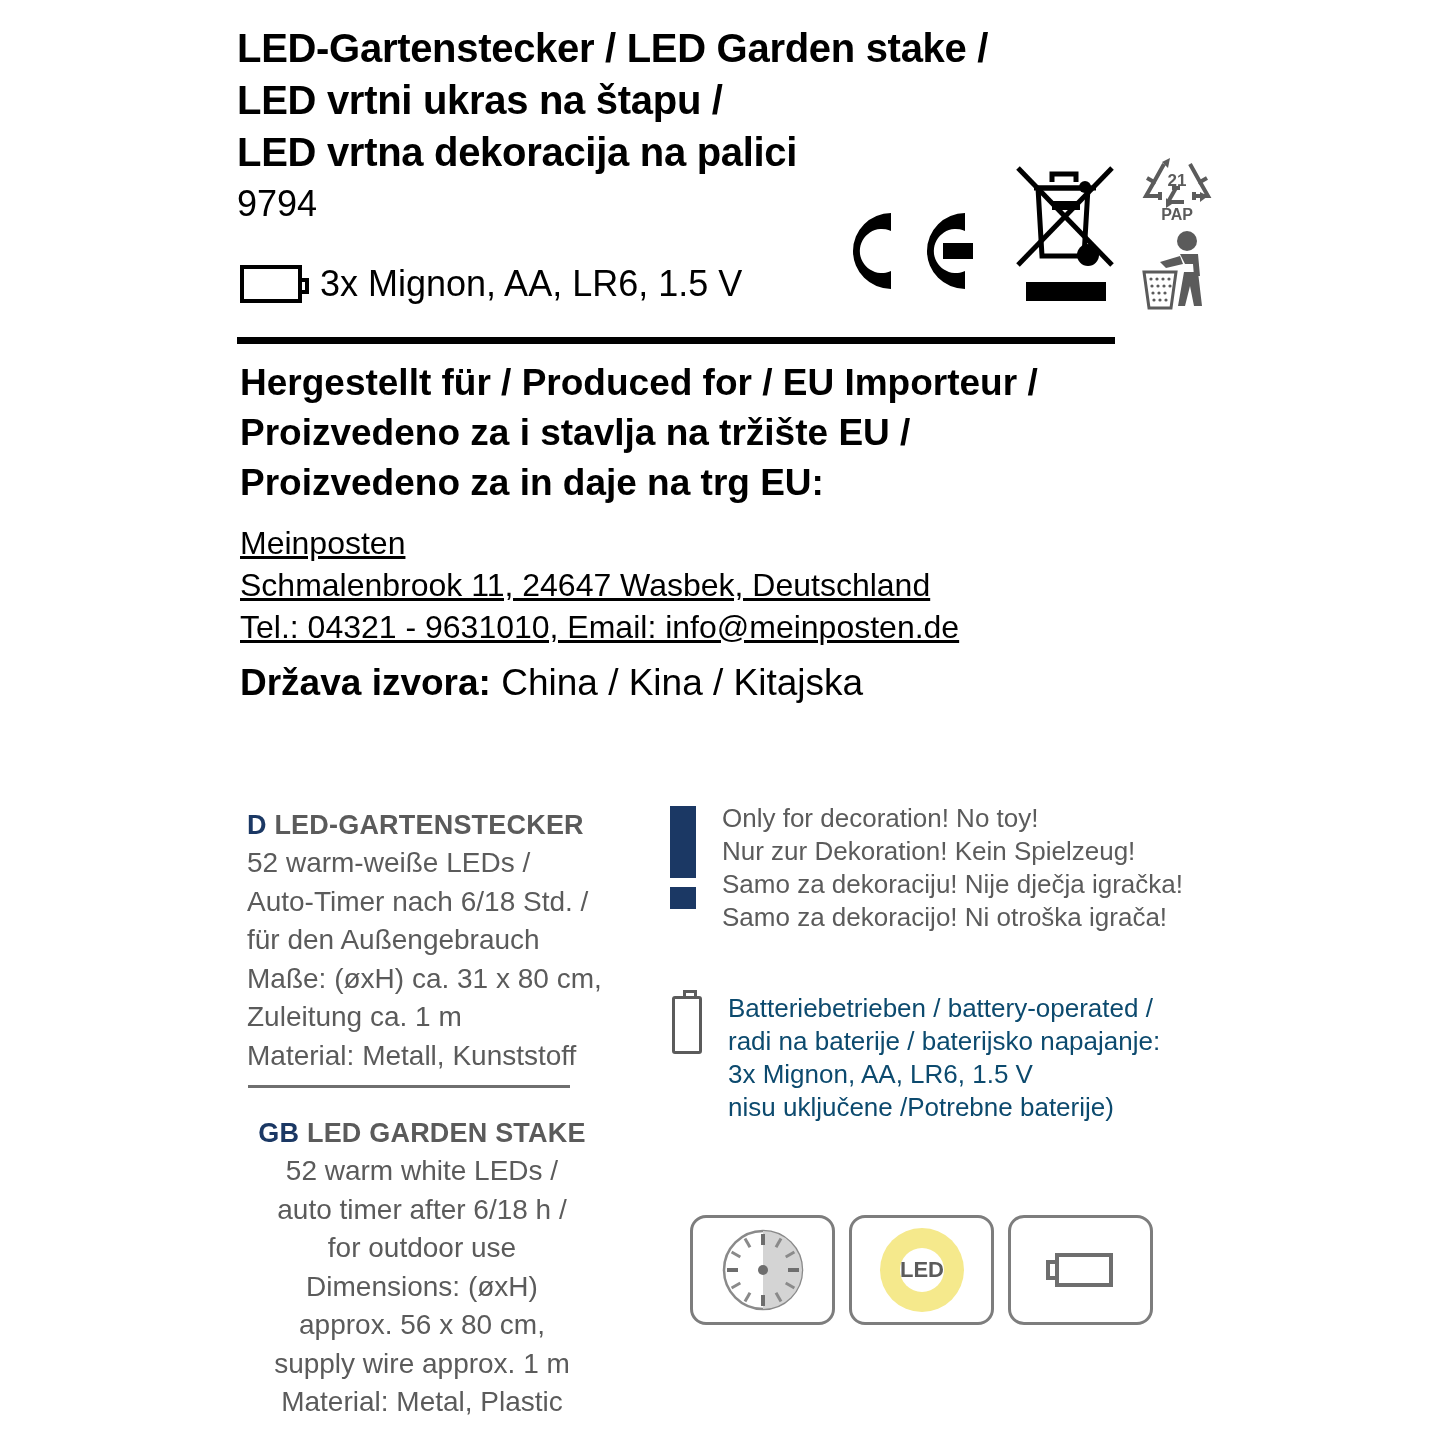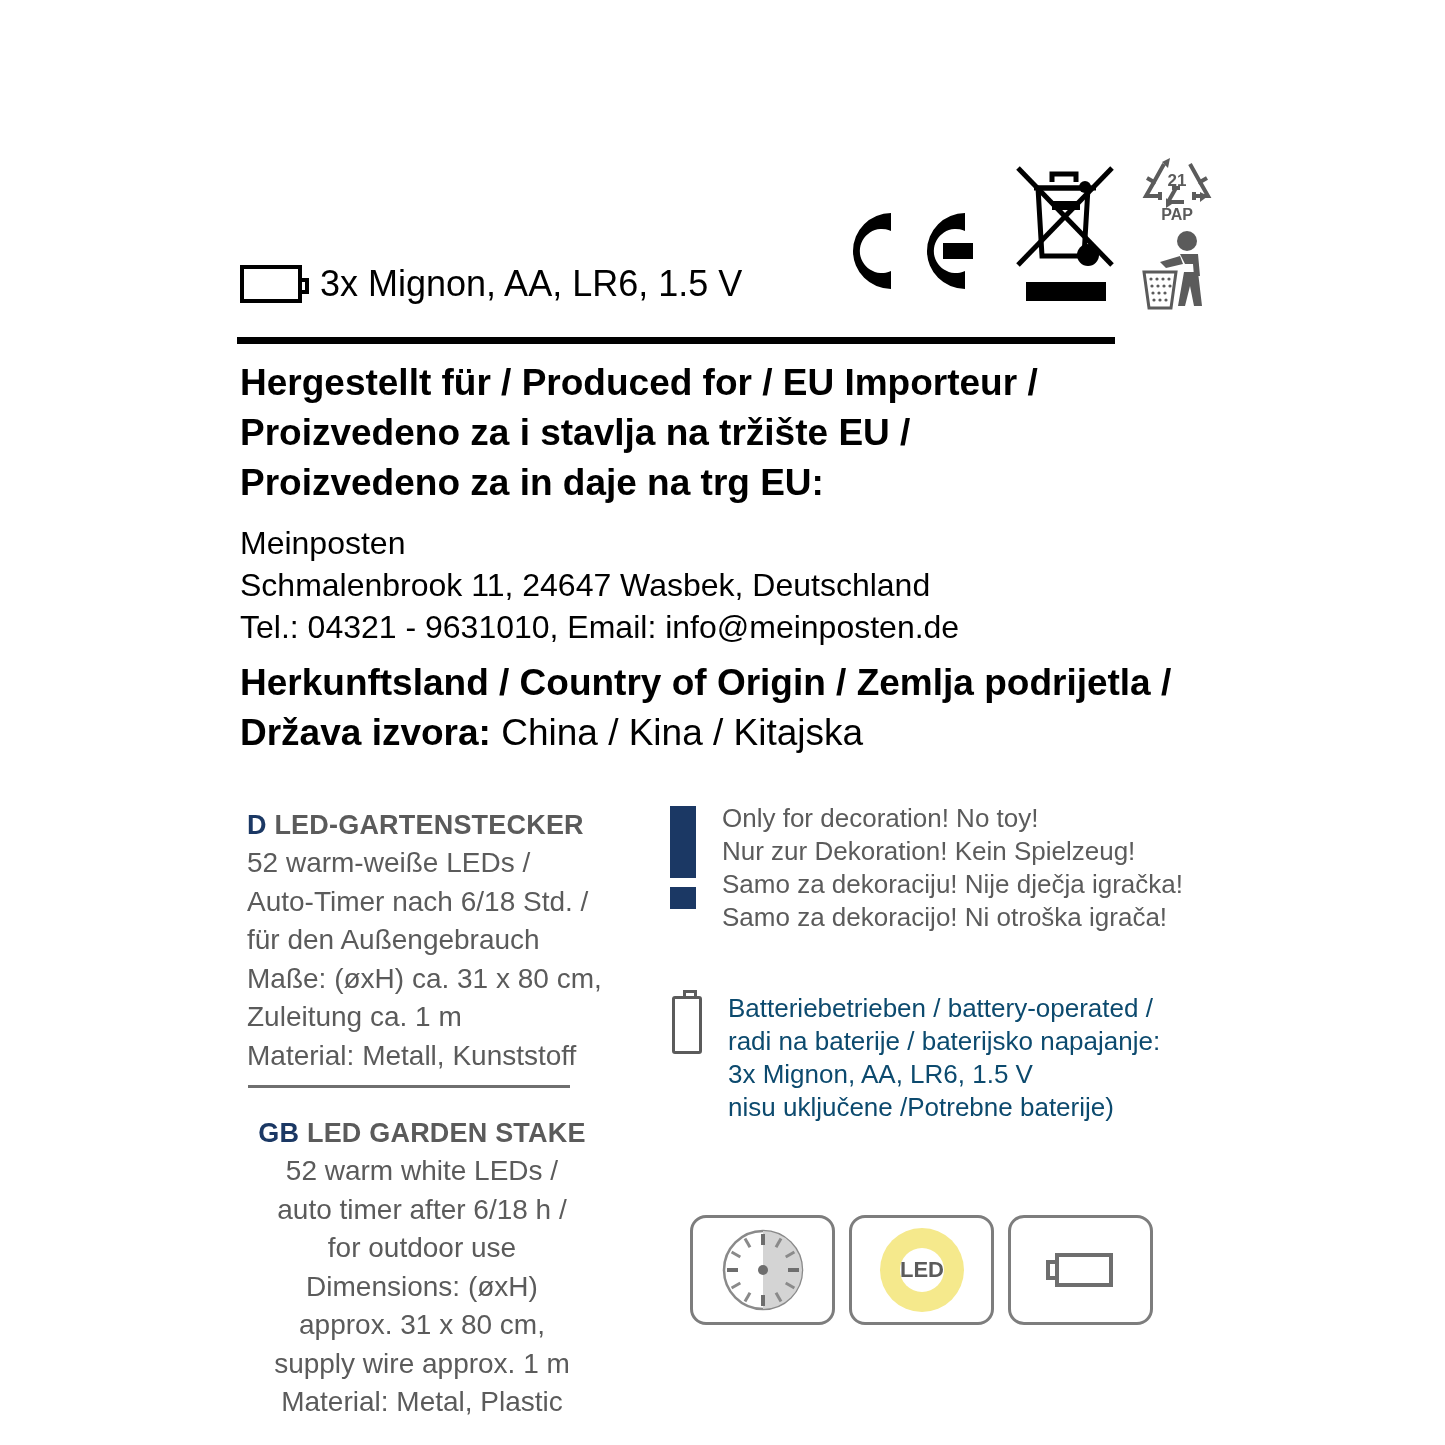--- a/index.html
+++ b/index.html
@@ -134,20 +134,21 @@
   }
   .prod-head {
     font-size: 37px;
     font-weight: bold;
     line-height: 50px;
     color: #000;
     white-space: nowrap;
   }
   .prod-addr {
     margin-top: 14px;
+    text-decoration: underline;
   }
   .prod-addr div {
     font-size: 32px;
     font-weight: normal;
     line-height: 42px;
     color: #000;
     white-space: nowrap;
   }
 
   
@@ -290,20 +291,26 @@
     font-size: 22px;
     font-weight: bold;
     fill: #5b5b5b;
   }
 </style>
 </head>
 <body>
 
 <div class="page">
 
+  <div class="header">
+    <div class="title-line">LED-Gartenstecker / LED Garden stake /</div>
+    <div class="title-line">LED vrtni ukras na štapu /</div>
+    <div class="title-line">LED vrtna dekoracija na palici</div>
+    <div class="article-no">9794</div>
+  </div>
 
   <div class="battery-line">
     <div class="bat-icon-h"></div>
     <div class="battery-text">3x Mignon, AA, LR6, 1.5 V</div>
   </div>
 
   <svg class="ce-mark" viewBox="0 0 150 92">
     <path d="M46 8 A38 38 0 1 0 46 84 L46 66 A22 22 0 1 1 46 26 Z" fill="#000"></path>
     <path d="M120 8 A38 38 0 1 0 120 84 L120 66 A22 22 0 1 1 120 26 Z" fill="#000"></path>
     <rect x="98" y="38" width="30" height="16" fill="#000"></rect>
@@ -375,21 +382,20 @@
     <div class="prod-head">Proizvedeno za i stavlja na tržište EU /</div>
     <div class="prod-head">Proizvedeno za in daje na trg EU:</div>
     <div class="prod-addr">
       <div>Meinposten</div>
       <div>Schmalenbrook 11, 24647 Wasbek, Deutschland</div>
       <div>Tel.: 04321 - 9631010, Email: info@meinposten.de</div>
     </div>
   </div>
 
   <div class="origin">
-    <div class="origin-line">Herkunftsland / Country of Origin / Zemlja podrijetla /</div>
     <div class="origin-line"><span>Država izvora:</span> <span class="origin-value">China / Kina / Kitajska</span></div>
   </div>
 
   <div class="spec-col">
     <div class="spec-head"><span class="lang">D</span> <span>LED-GARTENSTECKER</span></div>
     <div class="spec-body">
       <div>52 warm-weiße LEDs /</div>
       <div>Auto-Timer nach 6/18 Std. /</div>
       <div>für den Außengebrauch</div>
       <div>Maße: (øxH) ca. 31 x 80 cm,</div>
@@ -400,21 +406,21 @@
 
   <div class="rule-thin"></div>
 
   <div class="spec-gb">
     <div class="spec-head"><span class="lang">GB</span> <span>LED GARDEN STAKE</span></div>
     <div class="spec-body">
       <div>52 warm white LEDs /</div>
       <div>auto timer after 6/18 h /</div>
       <div>for outdoor use</div>
       <div>Dimensions: (øxH)</div>
-      <div>approx. 31 x 80 cm,</div>
+      <div>approx. 56 x 80 cm,</div>
       <div>supply wire approx. 1 m</div>
       <div>Material: Metal, Plastic</div>
     </div>
   </div>
 
   <div class="warn">
     <div class="excl">
       <div class="excl-bar"></div>
       <div class="excl-dot"></div>
     </div>

